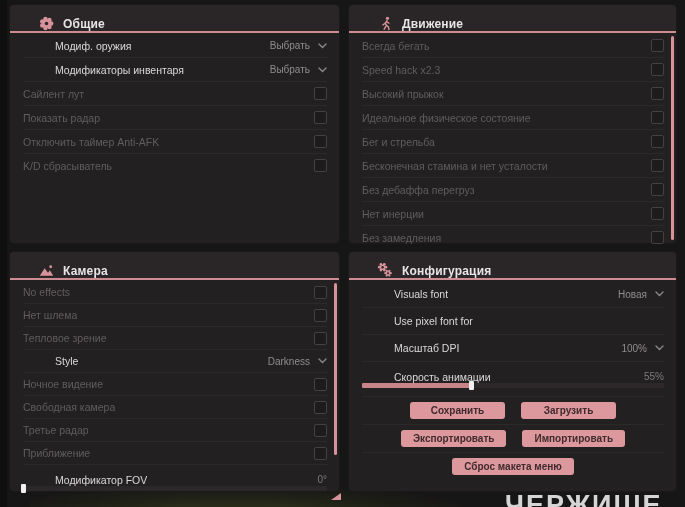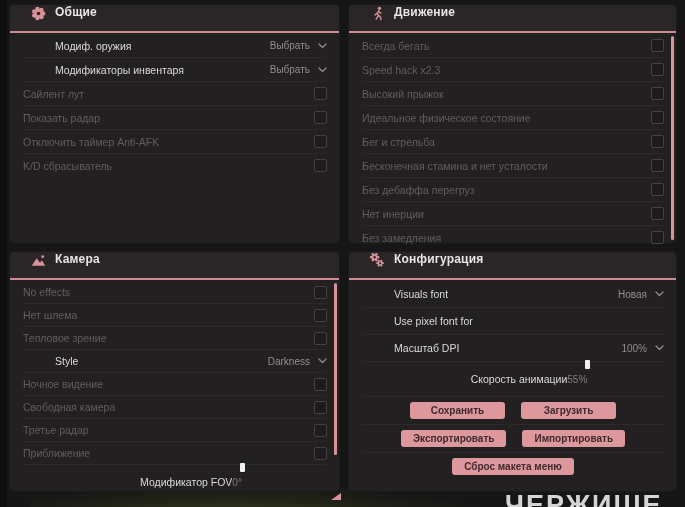--- a/index.html
+++ b/index.html
@@ -11,38 +11,38 @@
   .left-strip{position:absolute;left:0;top:0;width:7px;height:507px;background:#100f0f;}
   .game-glow{position:absolute;left:30px;top:486px;width:450px;height:42px;
     background:radial-gradient(ellipse at 45% 100%, rgba(96,108,44,.55), rgba(52,58,24,.28) 55%, rgba(0,0,0,0) 78%);}
   .watermark{position:absolute;left:505px;top:490px;font-size:27px;font-weight:bold;
     color:#d6d5d5;letter-spacing:2px;white-space:nowrap;}
   .panel{position:absolute;background:#232021;border-radius:4px;box-shadow:0 0 0 1px #1b191a;}
   #panel-general{left:10px;top:5px;width:329px;height:238px;}
   #panel-movement{left:349px;top:5px;width:327px;height:238px;}
   #panel-camera{left:10px;top:252px;width:329px;height:239px;}
   #panel-config{left:349px;top:252px;width:327px;height:239px;}
-  .panel-header{height:26px;display:flex;align-items:flex-start;gap:9px;padding:0 20px;
+  .panel-header{height:26px;display:flex;align-items:flex-end;gap:9px;padding:0 28px;
     background:#2a2526;border-radius:4px 4px 0 0;border-bottom:2px solid #cd8c92;}
   .panel-title{color:#e7e5e5;font-size:12px;font-weight:bold;letter-spacing:.2px;}
   .hicon{display:flex;align-items:center;justify-content:center;width:16px;height:16px;flex:0 0 auto;}
   .rows{padding:1px 12px 0 13px;}
   .row{display:flex;align-items:center;justify-content:space-between;
     height:23px;border-bottom:1px solid #2c292a;}
   .row:last-child{border-bottom:none;}
   #panel-camera .row{height:22px;}
   #panel-config .row{height:26px;}
   .lbl{font-size:10.5px;white-space:nowrap;overflow:hidden;text-overflow:ellipsis;}
   .dim{color:#615d5e;}
   .bright{color:#dad8d8;padding-left:32px;}
   .cb{width:11px;height:11px;flex:0 0 auto;border:1px solid #454142;border-radius:2px;background:#1e1b1c;}
   .dd{display:flex;align-items:center;gap:8px;flex:0 0 auto;cursor:pointer;}
   .ddv{color:#918d8e;font-size:10px;white-space:nowrap;}
   .chev{display:flex;align-items:center;}
-  .row-slider{flex-direction:row;align-items:stretch;justify-content:center;gap:0;height:34px !important;}
+  .row-slider{flex-direction:column;align-items:stretch;justify-content:center;gap:0;height:34px !important;}
   .srow-top{display:flex;align-items:center;justify-content:space-between;}
   .sval{color:#7e7a7b;font-size:10px;}
   .track{position:relative;height:5px;background:#2c2829;border-radius:1px;}
   .fill{position:absolute;left:0;top:0;height:100%;background:#c9848a;border-radius:1px;}
   .thumb{position:absolute;top:-2px;width:5px;height:9px;background:#f1efef;border-radius:1px;}
   .row-buttons{justify-content:center;gap:16px;height:27px !important;}
   .pbtn{background:#dc989d;color:#402a2d;border:none;border-radius:3px;height:17px;
     min-width:95px;padding:0 12px;font-size:10px;font-weight:bold;font-family:inherit;cursor:pointer;}
   .scrollbar{position:absolute;width:3px;background:#d7929a;border-radius:2px;}
   #panel-movement .scrollbar{right:2px;top:31px;bottom:3px;}

